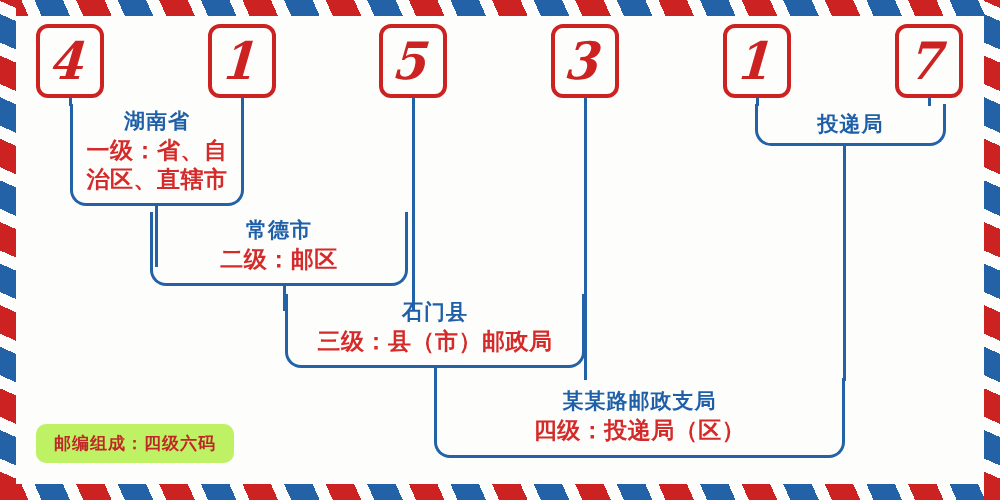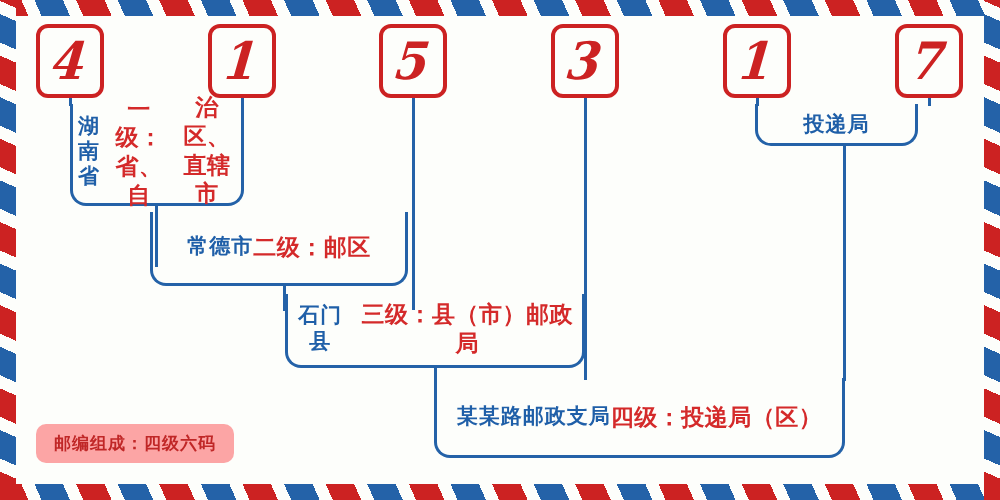--- a/index.html
+++ b/index.html
@@ -61,39 +61,39 @@
 
   
   .stem{position:absolute;width:3px;background:#2462a8;}
 
   
   .bracket{
     position:absolute;box-sizing:border-box;
     border:3px solid #2462a8;border-top:none;
     border-bottom-left-radius:16px;border-bottom-right-radius:16px;
     background:transparent;
-    display:flex;
+    display:flex;flex-direction:column;
     align-items:center;justify-content:center;
     text-align:center;
   }
   .b-title{
     font-family:"DejaVu Serif","Liberation Serif",serif;
     color:#1f5fa8;font-weight:700;font-size:21px;
     line-height:1.2;letter-spacing:1px;
   }
   .b-sub{
     color:#d42a2a;font-weight:700;font-size:23px;
     line-height:1.25;letter-spacing:0.5px;margin-top:3px;
   }
 
   
   .badge{
     position:absolute;left:36px;top:424px;
     padding:8px 18px;border-radius:10px;
-    background:#fca5a5;
+    background:#bef264;
     color:#c02727;font-weight:700;font-size:17px;
     letter-spacing:1px;
     font-family:"DejaVu Serif","Liberation Serif",serif;
   }
 </style>
 </head>
 <body>
 
 <div id="stage">
 
@@ -145,21 +145,21 @@
     <div class="stem" style="left:928px;top:98px;height:8px"></div>
 
     <div class="stem" style="left:155px;top:205px;height:62px"></div>
 
     <div class="stem" style="left:283px;top:285px;height:26px"></div>
 
     <div class="stem" style="left:434px;top:367px;height:13px"></div>
 
     <div class="stem" style="left:843px;top:145px;height:236px"></div>
 
-    <div class="bracket" style="left:755px;top:104px;width:163px;height:42px">
+    <div class="bracket" style="left:755px;top:104px;width:191px;height:42px">
       <div class="b-title">投递局</div>
     </div>
 
     <div class="bracket" style="left:70px;top:104px;width:174px;height:102px;padding-bottom:6px">
       <div class="b-title">湖南省</div>
       <div class="b-sub">一级：省、自</div>
       <div class="b-sub" style="margin-top:0">治区、直辖市</div>
     </div>
 
     <div class="bracket" style="left:150px;top:212px;width:258px;height:74px;padding-bottom:4px">

